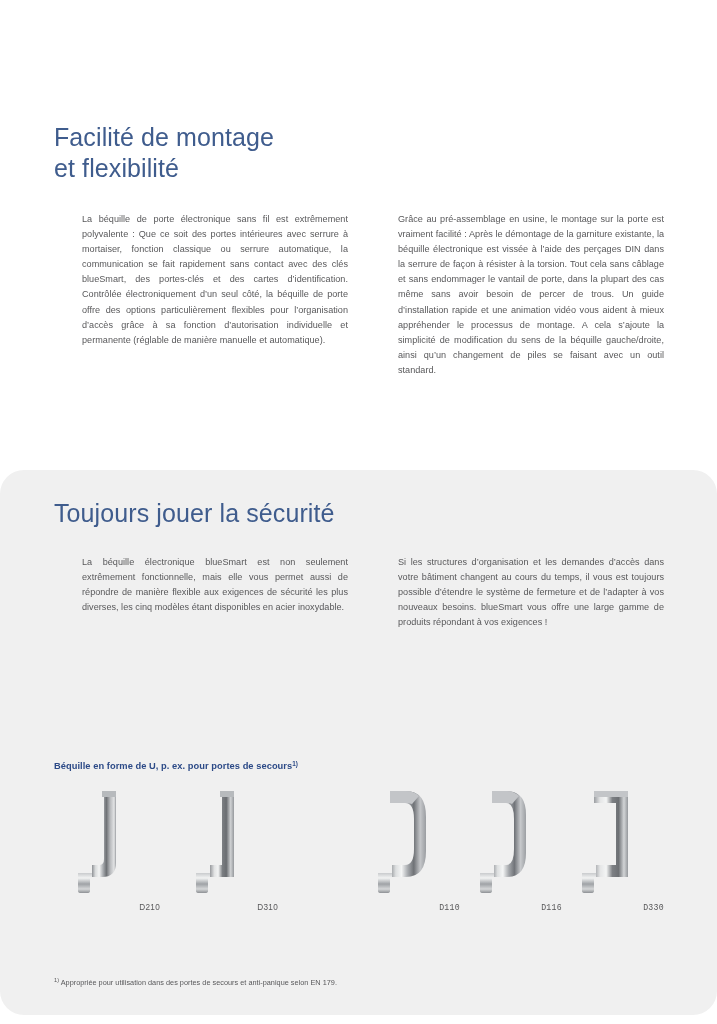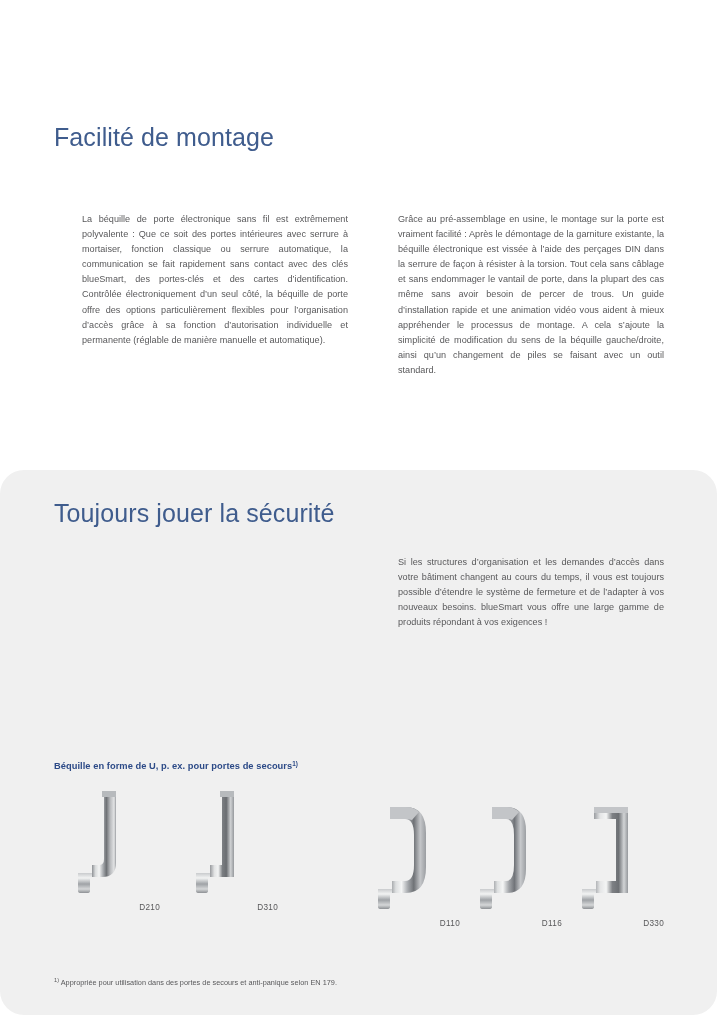--- a/index.html
+++ b/index.html
@@ -121,20 +121,21 @@
 </head>
 <body>
 
 <div class="page">
 
   <div class="section-white">
 
     <div class="inner" style="top: 122px;">
       <h1 class="section-title">
         <span>Facilité de montage</span><br>
+        <span>et flexibilité</span>
       </h1>
     </div>
 
     <div class="inner columns" style="top: 212px;">
       <div class="col">
         <p class="body">La béquille de porte électronique sans fil est extrêmement polyvalente : Que ce soit des portes intérieures avec serrure à mortaiser, fonction classique ou serrure automatique, la communication se fait rapidement sans contact avec des clés blueSmart, des portes-clés et des cartes d’identification. Contrôlée électroniquement d’un seul côté, la béquille de porte  offre des options particulièrement flexibles pour l’organisation d’accès grâce à sa fonction d’autorisation individuelle et permanente (réglable de manière manuelle et automatique).</p>
       </div>
       <div class="col">
         <p class="body">Grâce au pré-assemblage en usine, le montage sur la porte est vraiment facilité : Après le démontage de la garniture existante, la béquille électronique est vissée à l’aide des perçages DIN dans la serrure de façon à résister à la torsion. Tout cela sans câblage et sans endommager le vantail de porte, dans la plupart des cas même sans avoir besoin de percer de trous. Un guide d’installation rapide et une animation vidéo vous aident à mieux appréhender le processus de montage. A cela s’ajoute la simplicité de modification du sens de la béquille gauche/droite, ainsi qu’un changement de piles se faisant avec un outil standard.</p>
       </div>
@@ -143,20 +144,21 @@
   </div>
 
   <div class="section-grey">
 
     <div class="inner" style="top: 28px;">
       <h1 class="section-title">Toujours jouer la sécurité</h1>
     </div>
 
     <div class="inner columns" style="top: 85px;">
       <div class="col">
+        <p class="body">La béquille électronique blueSmart est non seulement extrêmement fonctionnelle, mais elle vous  permet aussi  de répondre de manière flexible aux exigences de sécurité les plus diverses, les cinq modèles étant disponibles en acier inoxydable.</p>
       </div>
       <div class="col">
         <p class="body">Si les structures d’organisation et les demandes d’accès dans votre bâtiment changent au cours du temps, il vous est toujours possible d’étendre le système de fermeture et de l’adapter à vos nouveaux besoins. blueSmart vous offre une large gamme de produits répondant à vos exigences !</p>
       </div>
     </div>
 
     <div class="inner columns" style="top: 290px;">
       <div class="col">
         <h2 class="sub-title">
           <span>Béquille en forme de U, p. ex. pour portes de secours</span><sup>1)</sup>
@@ -222,21 +224,21 @@
 
             <path d="M30 6 L44 6 L44 92 L20 92 L20 80 L32 80 L32 6 Z" fill="url(#gShaftS1)"></path>
             <path d="M30 6 L44 6 L44 12 L30 12 Z" fill="#b7babd"></path>
           </svg>
           <div class="product-caption">D310</div>
         </div>
 
       </div>
     </div>
 
-    <div style="position:absolute; left:370px; top:331px; width:294px;">
+    <div style="position:absolute; left:370px; top:315px; width:294px;font-family:Liberation Mono, monospace;">
       <div class="products">
 
         <div class="product" style="width:88px; margin-left:2px;">
           <svg class="handle-svg" width="88" height="112" viewBox="0 0 88 112">
             <defs>
               <linearGradient id="gU1" x1="0" y1="0" x2="1" y2="0">
                 <stop offset="0%" stop-color="#8e9195"></stop>
                 <stop offset="16%" stop-color="#dcdedf"></stop>
                 <stop offset="32%" stop-color="#f4f5f5"></stop>
                 <stop offset="50%" stop-color="#a5a8ac"></stop>

